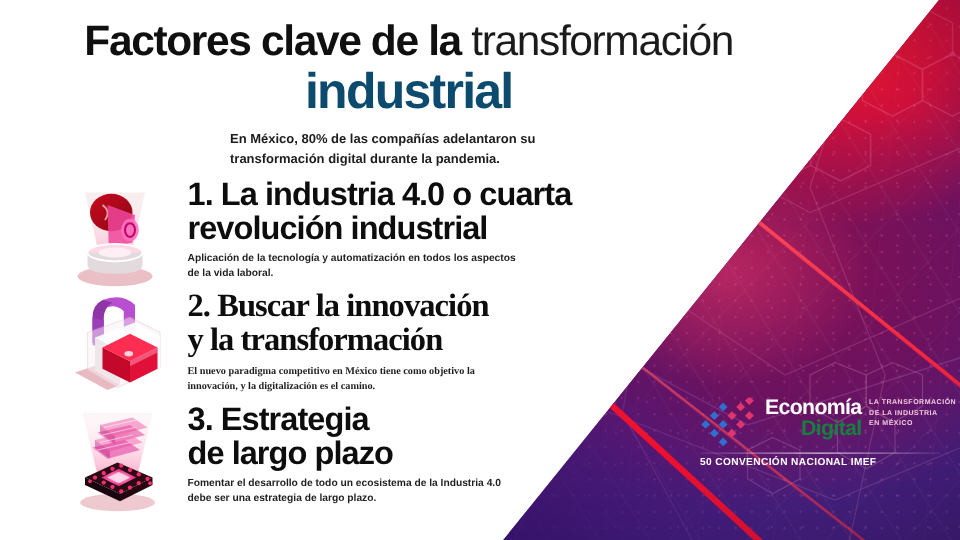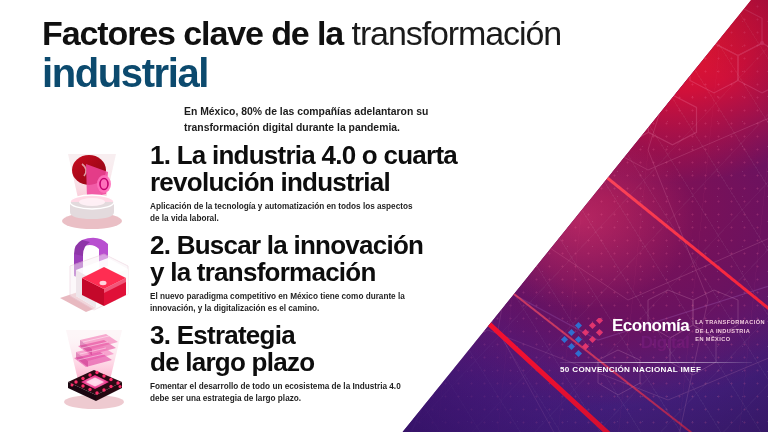--- a/index.html
+++ b/index.html
@@ -62,40 +62,40 @@
   }
   .rp-vig{
     position:absolute; inset:0;
     background:radial-gradient(ellipse 95% 85% at 62% 48%, rgba(0,0,0,0) 45%, rgba(30,0,45,.45) 100%);
   }
   
   .rp-chev{ position:absolute; inset:0; }
 
   
   #headline{
-    position:absolute; left:42px; top:16px; width:606px;
-    line-height:1.0;
+    position:absolute; left:24px; top:16px; width:606px;
+    text-align:center; line-height:1.0;
   }
   .hl-1{ font-size:34px; letter-spacing:-1.1px; white-space:nowrap; }
   .hl-1 .b{ font-weight:700; color:#101010; }
   .hl-1 .l{ font-weight:400; color:#1b1b1b; }
   .hl-2{
     font-size:40px; font-weight:700; color:#0c4a6e;
     letter-spacing:-1.4px; margin-top:3px;
   }
 
   #subtitle{
     position:absolute; left:184px; top:104px; width:316px;
     text-align:left; font-size:10.4px; line-height:1.52;
     color:#1c1c1c; font-weight:600;
   }
 
   .item{ position:absolute; left:46px; width:420px; }
   .item-1{ top:142px; }
-  .item-2{ top:232px; }
+  .item-2{ top:232px;font-family:Liberation Serif, serif; }
   .item-3{ top:322px; }
 
   .illus{
     position:absolute; left:0; top:0; width:96px; height:92px;
   }
   .txtcol{ margin-left:104px; }
 
   .it-title{
     font-size:26px; font-weight:700; color:#0d0d0d;
     line-height:1.03; letter-spacing:-.75px;
@@ -110,21 +110,21 @@
   #logo-block{
     position:absolute; left:560px; top:318px; width:192px;
   }
   .logo-row{ display:flex; align-items:flex-start; gap:6px; }
   .logo-mark{ width:46px; height:40px; flex:0 0 auto; margin-bottom:1px; }
   .logo-words{ line-height:.98; }
   .lw-1{
     font-size:17px; font-weight:700; color:#ffffff; letter-spacing:-.5px;
   }
   .lw-2{
-    font-size:17px; font-weight:700; color:#701a75; letter-spacing:-.5px;
+    font-size:17px; font-weight:700; color:#15803d; letter-spacing:-.5px;
     text-align:right;
   }
   .logo-tag{
     flex:0 0 auto; margin-bottom:3px;
     font-size:5.6px; font-weight:700; color:#f0c9dd;
     letter-spacing:.42px; line-height:1.52;
   }
   .logo-rule{
     margin:3px 0 2px 0; height:1px; width:100%;
     background:linear-gradient(90deg, rgba(255,255,255,.08), rgba(255,255,255,.75), rgba(255,255,255,.08));
@@ -268,21 +268,21 @@
     <path d="M36 46 L58 35 L80 46 L58 57 Z" fill="#ff2d52"></path>
     <path d="M58 57 L80 46 L80 50 L58 61 Z" fill="#ff9dba" opacity=".5"></path>
     <ellipse cx="57" cy="51" rx="3.5" ry="2.2" fill="#fff0f4" opacity=".85"></ellipse>
   </svg>
   <div class="txtcol">
     <div class="it-title">
       <span class="num">2.</span>
       <span>Buscar la innovación</span><br>
       <span>y la transformación</span>
     </div>
-    <div class="it-desc">El nuevo paradigma competitivo en México tiene como durante la innovación, y la digitalización es el camino.</div>
+    <div class="it-desc">El nuevo paradigma competitivo en México tiene como objetivo la innovación, y la digitalización es el camino.</div>
   </div>
 </div>
 
 <div class="item item-3">
   <svg class="illus" viewBox="0 0 96 92">
     <defs>
       <linearGradient id="cg1" x1="0" y1="0" x2="0" y2="1">
         <stop offset="0" stop-color="#ffffff" stop-opacity="0"></stop>
         <stop offset="1" stop-color="#ff4d8f" stop-opacity=".6"></stop>
       </linearGradient>

